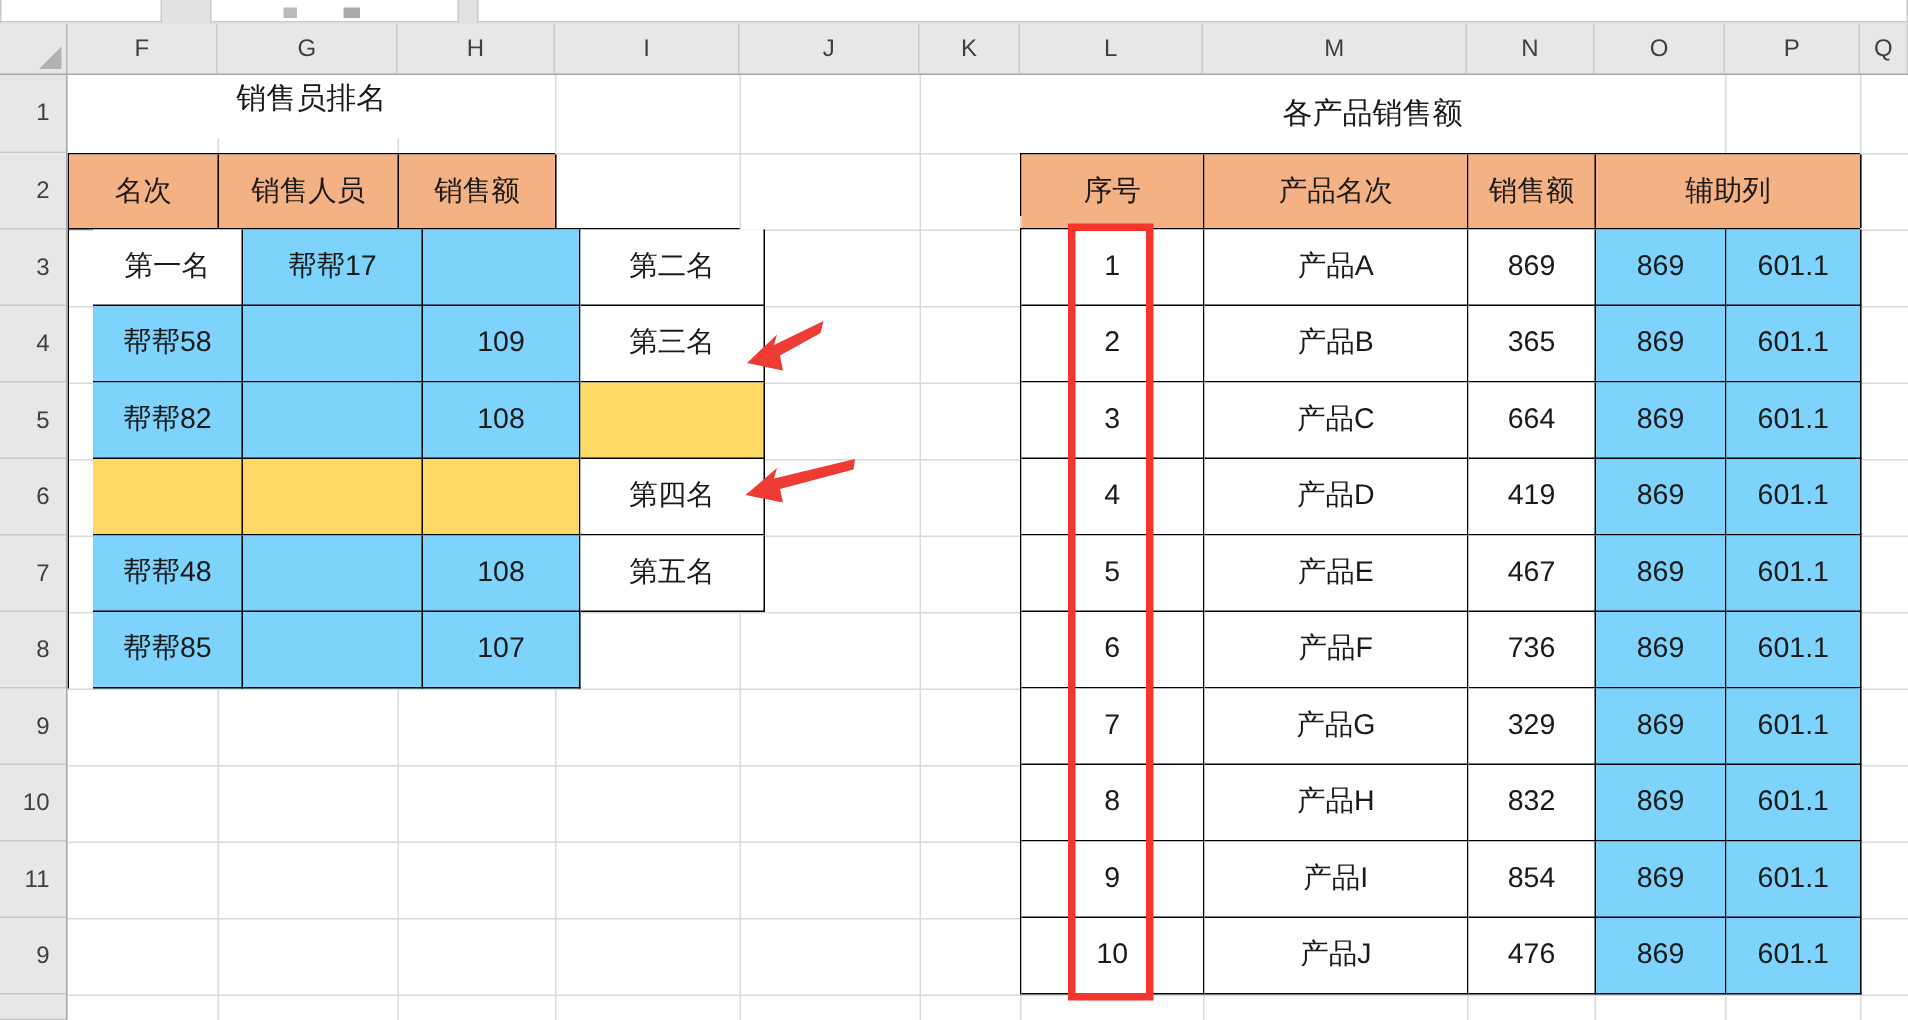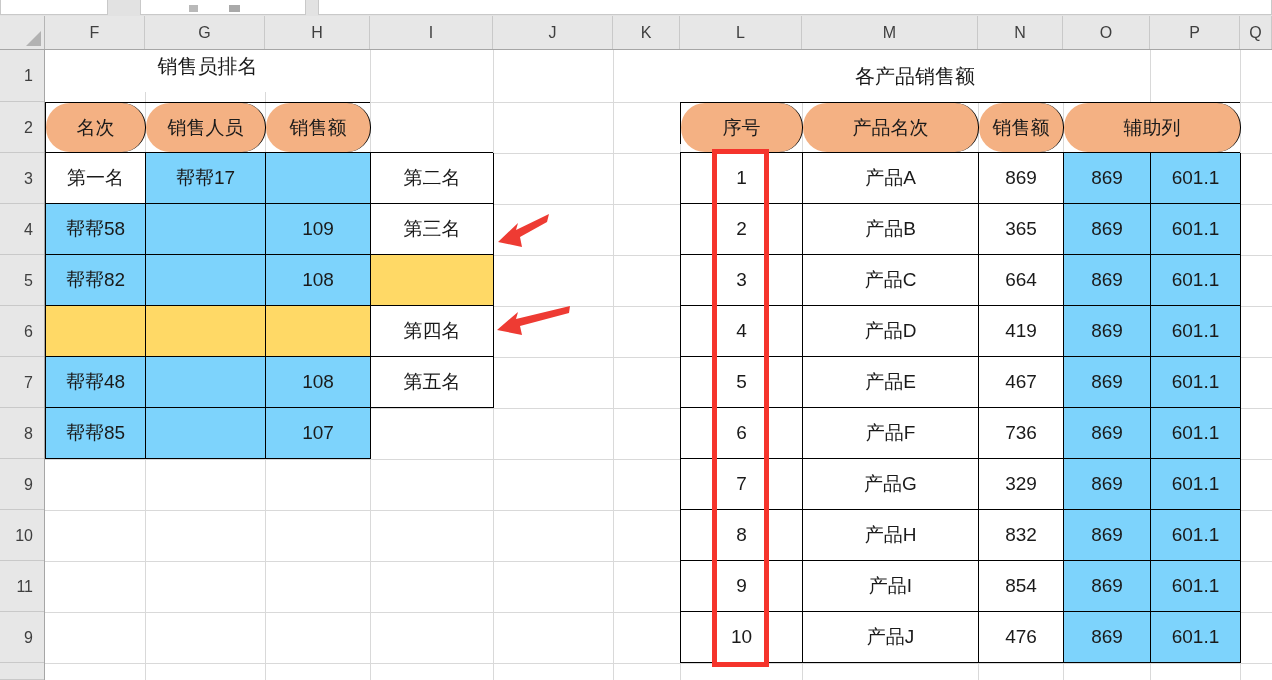--- a/index.html
+++ b/index.html
@@ -35,26 +35,26 @@
   .title-cell { position:absolute; background:#fff; text-align:center; font-size:20px; z-index:2; }
   .thead { position:absolute; display:grid; border-top:1px solid #000; border-left:1px solid #000; z-index:2; }
   .thead > div { background:#f4b183; border-right:1px solid #000; text-align:center; font-size:19px; }
   .tbody { position:absolute; display:grid; border-top:1px solid #000; border-left:1px solid #000; z-index:2; }
   .c { background:#ffffff; border-right:1px solid #000; border-bottom:1px solid #000; text-align:center; font-size:19px; line-height:50px; overflow:hidden; }
   .green  { background:#7dd3fc; }
   .yellow { background:#ffd966; }
 
   #ltitle { left:45px;  top:40px; width:325px; height:52px; line-height:52px; }
   #lhead  { left:45px;  top:102px; width:325px; height:50px; grid-template-columns:100px 120px 105px; line-height:49px; }
-  #lbody  { left:45px;  top:152px; width:448px; height:307px; grid-template-columns:100px 120px 105px 123px; grid-auto-rows:51px; }
+  #lbody  { left:45px;  top:152px; width:448px; height:307px; grid-template-columns:100px 120px 105px 123px; grid-auto-rows:51px;padding-left:16px; }
 
   #rtitle { left:680px; top:50px; width:470px; height:52px; line-height:52px; }
   #rhead  { left:680px; top:102px; width:560px; height:42px; grid-template-columns:122px 176px 85px 177px; line-height:49px; }
   #rbody  { left:680px; top:152px; width:560px; height:511px; grid-template-columns:122px 176px 85px 87px 90px; grid-auto-rows:51px; }
-  #lhead > div, #rhead > div { line-height:49px;border-radius:24px; }
+  #lhead > div, #rhead > div { line-height:49px; }
 
   
   #redrect { position:absolute; left:712px; top:149px; width:57px; height:518px; border:5px solid #f5342c; z-index:5; background:transparent; }
   .arrow { position:absolute; z-index:5; }
   #arrow1 { left:497px; top:211px; width:54px; height:38px; }
   #arrow2 { left:496px; top:304px; width:76px; height:32px; }
 </style>
 </head>
 <body>
 

